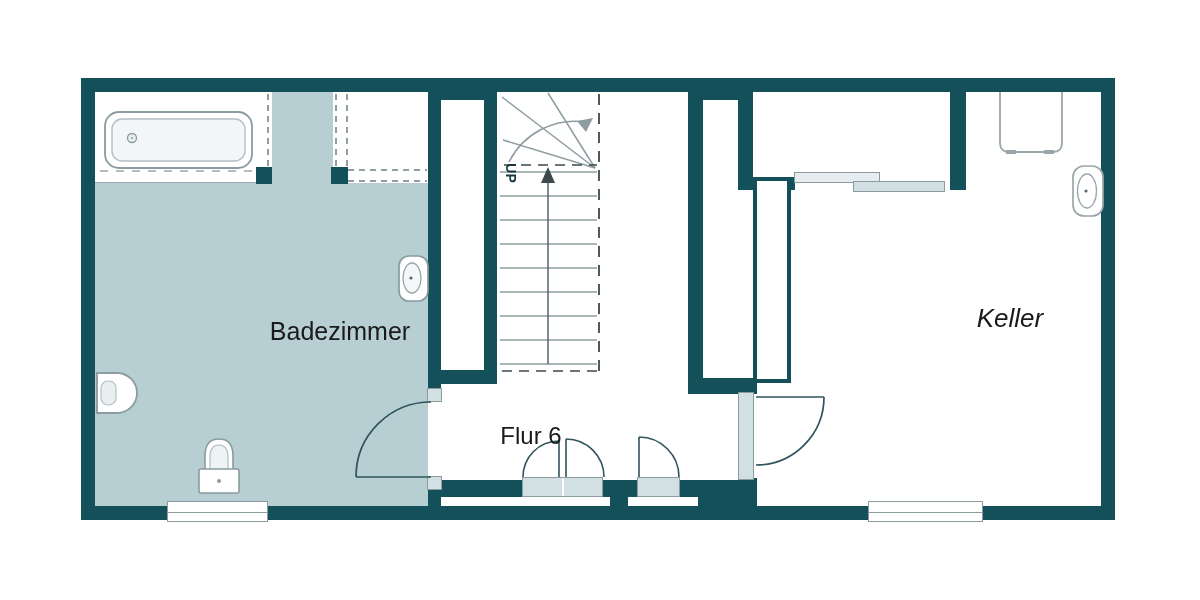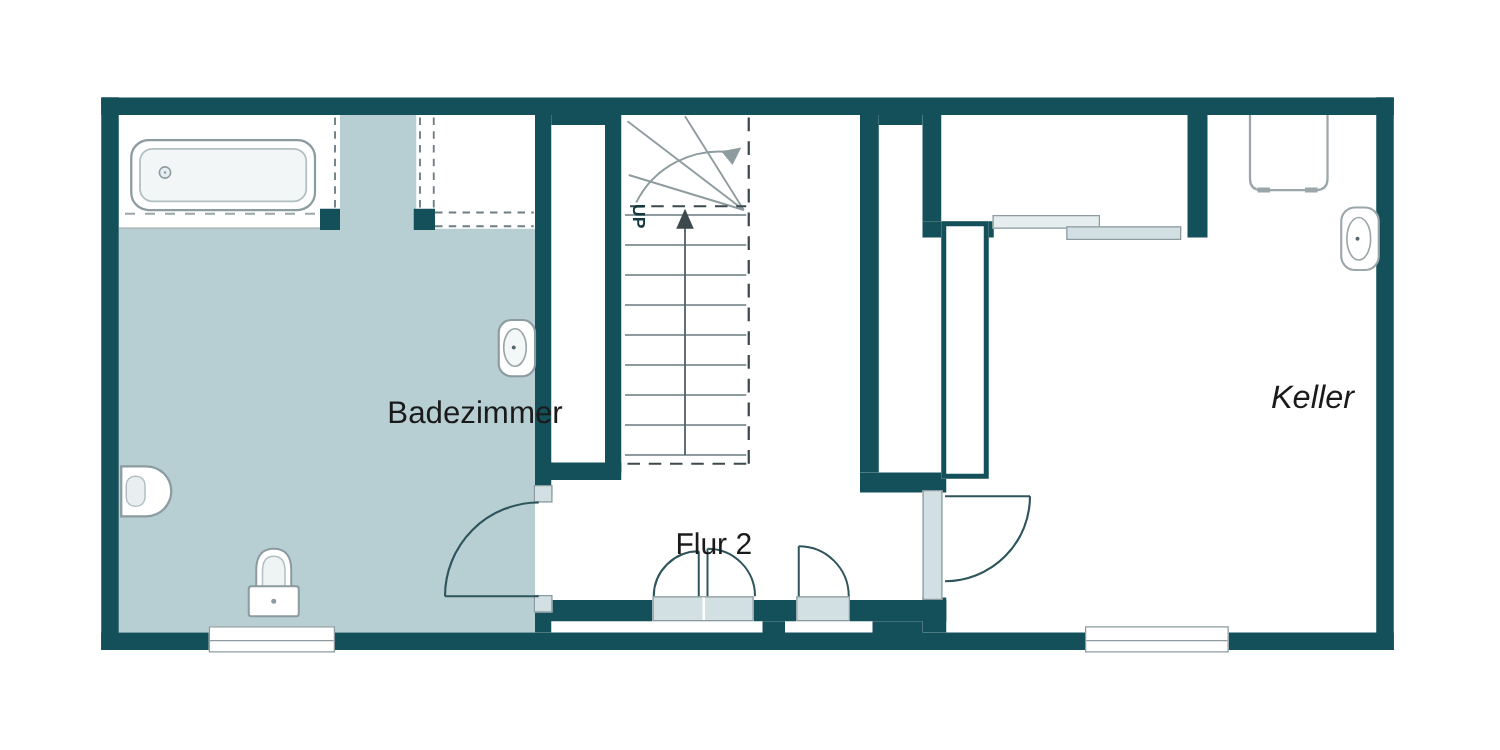--- a/index.html
+++ b/index.html
@@ -9,21 +9,21 @@
   .wall{position:absolute;background:#14505a;}
   .floor{position:absolute;background:#b7ced3;}
   .deck{position:absolute;background:#ffffff;}
   .sill{position:absolute;background:#d3e0e3;border:1px solid #8b9b9f;box-sizing:border-box;}
   .post{position:absolute;background:#14505a;}
   .window{position:absolute;background:#ffffff;border:1.5px solid #8b9b9f;box-sizing:border-box;}
   .window .mid{position:absolute;left:0;right:0;top:50%;height:0;border-top:1.5px solid #8b9b9f;}
   .slider{position:absolute;border:1px solid #8b9b9f;box-sizing:border-box;}
   .duct{position:absolute;background:#ffffff;border:4px solid #14505a;box-sizing:border-box;}
   .label{position:absolute;color:#1a1a1a;white-space:nowrap;transform:translate(-50%,-50%);}
-  .lbl-room{font-size:25px;margin-left:40px;}
+  .lbl-room{font-size:25px;}
   .lbl-up{font-size:14px;font-weight:bold;color:#16383f;transform:translate(-50%,-50%) rotate(90deg);}
   svg{position:absolute;left:0;top:0;}
 </style>
 </head>
 <body>
 
 <div id="plan">
 
   <div class="floor" style="left:95px;top:92px;width:333px;height:414px;"></div>
   <div class="deck" style="left:95px;top:92px;width:177px;height:90px;border-bottom:1.5px solid #9aa6a9;"></div>
@@ -162,17 +162,17 @@
     </g>
 
     <g>
       <path d="M 1000,92 L 1000,143 Q 1000,152 1009,152 L 1053,152 Q 1062,152 1062,143 L 1062,92" fill="#ffffff" stroke="#9aa6a9" stroke-width="1.8"></path>
       <rect x="1006" y="150" width="10" height="4" fill="#9aa6a9"></rect>
       <rect x="1044" y="150" width="10" height="4" fill="#9aa6a9"></rect>
     </g>
   </svg>
 
   <div class="label lbl-room" style="left:340px;top:331px;">Badezimmer</div>
-  <div class="label lbl-room" style="left:531px;top:436px;font-size:24px;">Flur 2</div>
+  <div class="label lbl-room" style="left:531px;top:436px;font-size:24px;">Flur 6</div>
   <div class="label lbl-room" style="left:1010px;top:318px;font-size:26px;font-style:italic;">Keller</div>
   <div class="label lbl-up" style="left:511px;top:173px;">UP</div>
 
 </div>
 
 </body></html>

